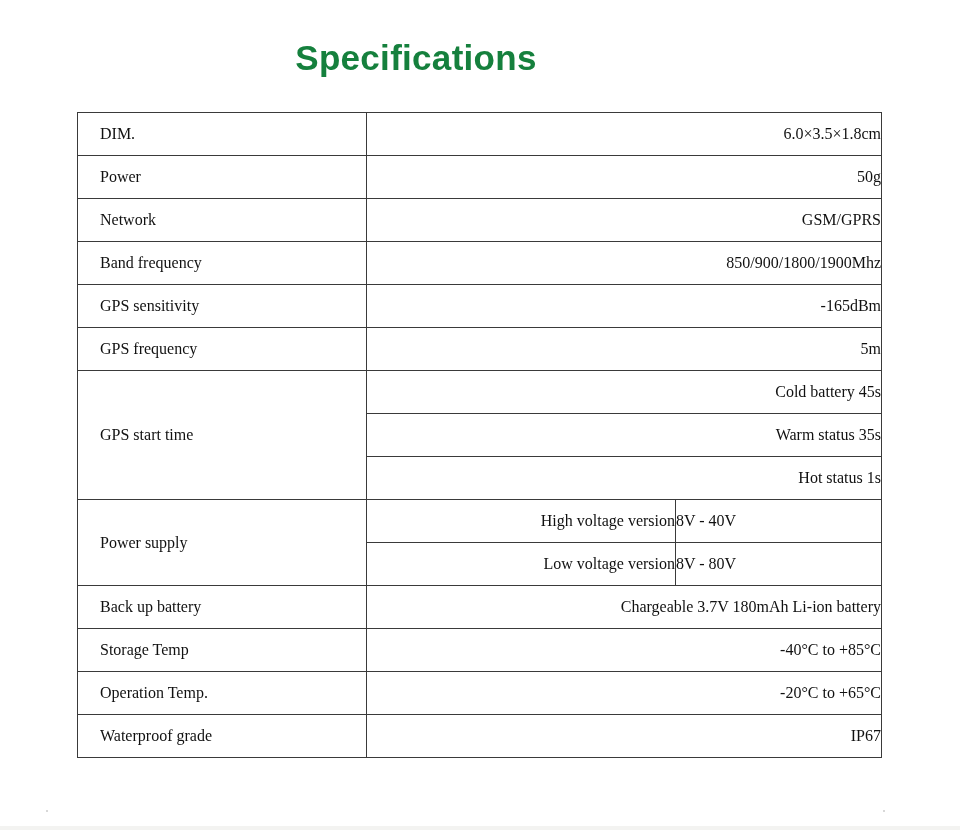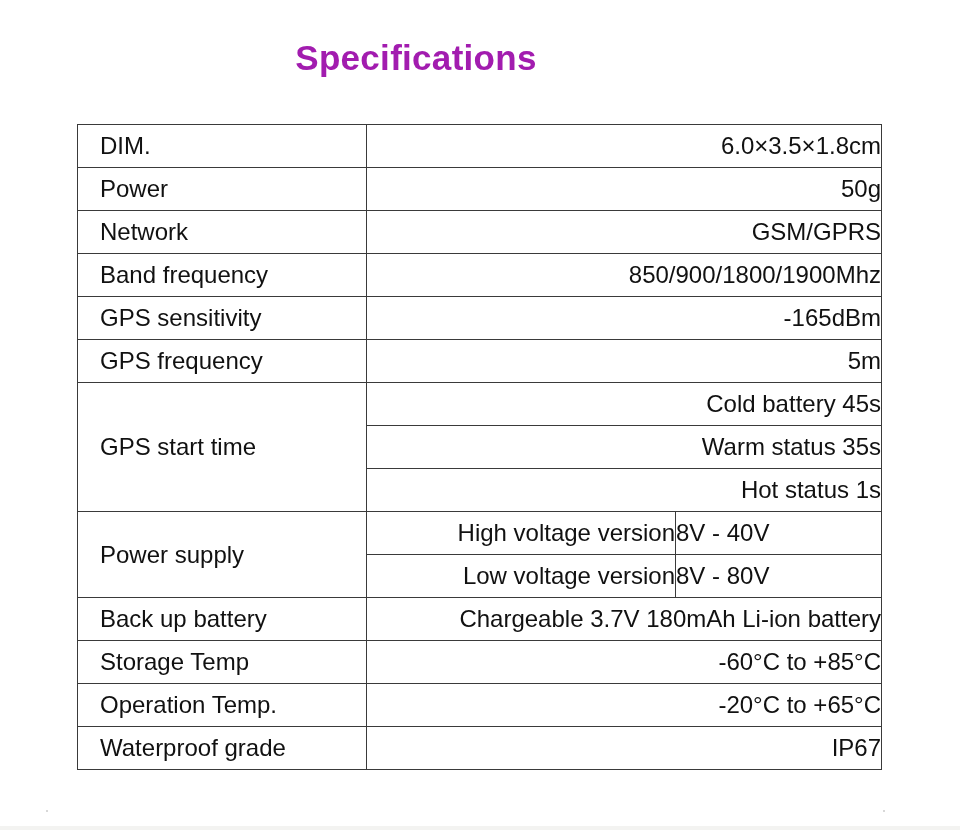--- a/index.html
+++ b/index.html
@@ -16,31 +16,32 @@
       color: #111111;
     }
     .title {
       position: absolute;
       left: 0;
       top: 38px;
       width: 832px;
       text-align: center;
       font-size: 35px;
       font-weight: bold;
-      color: #a21caf;
+      color: #15803d;
       letter-spacing: 0.3px;
     }
     .spec-table {
       position: absolute;
       left: 77px;
-      top: 124px;
+      top: 112px;
       width: 804px;
       border-collapse: collapse;
       table-layout: fixed;
-      font-size: 24px;
+      font-size: 16px;
+      font-family: Liberation Serif, serif;
     }
     .spec-table td {
       border: 1px solid #3a3a3a;
       padding: 0;
       vertical-align: middle;
       color: #111111;
       white-space: nowrap;
     }
     .spec-table td.label {
       width: 288px;
@@ -128,21 +129,21 @@
     <tr>
       <td class="value wide">Low voltage version</td>
       <td class="sub-value">8V - 80V</td>
     </tr>
     <tr>
       <td class="label">Back up battery</td>
       <td class="value wide" colspan="2">Chargeable 3.7V 180mAh Li-ion battery</td>
     </tr>
     <tr>
       <td class="label">Storage Temp</td>
-      <td class="value" colspan="2">-60°C to +85°C</td>
+      <td class="value" colspan="2">-40°C to +85°C</td>
     </tr>
     <tr>
       <td class="label">Operation Temp.</td>
       <td class="value" colspan="2">-20°C to +65°C</td>
     </tr>
     <tr>
       <td class="label">Waterproof grade</td>
       <td class="value" colspan="2">IP67</td>
     </tr>
   </tbody>

